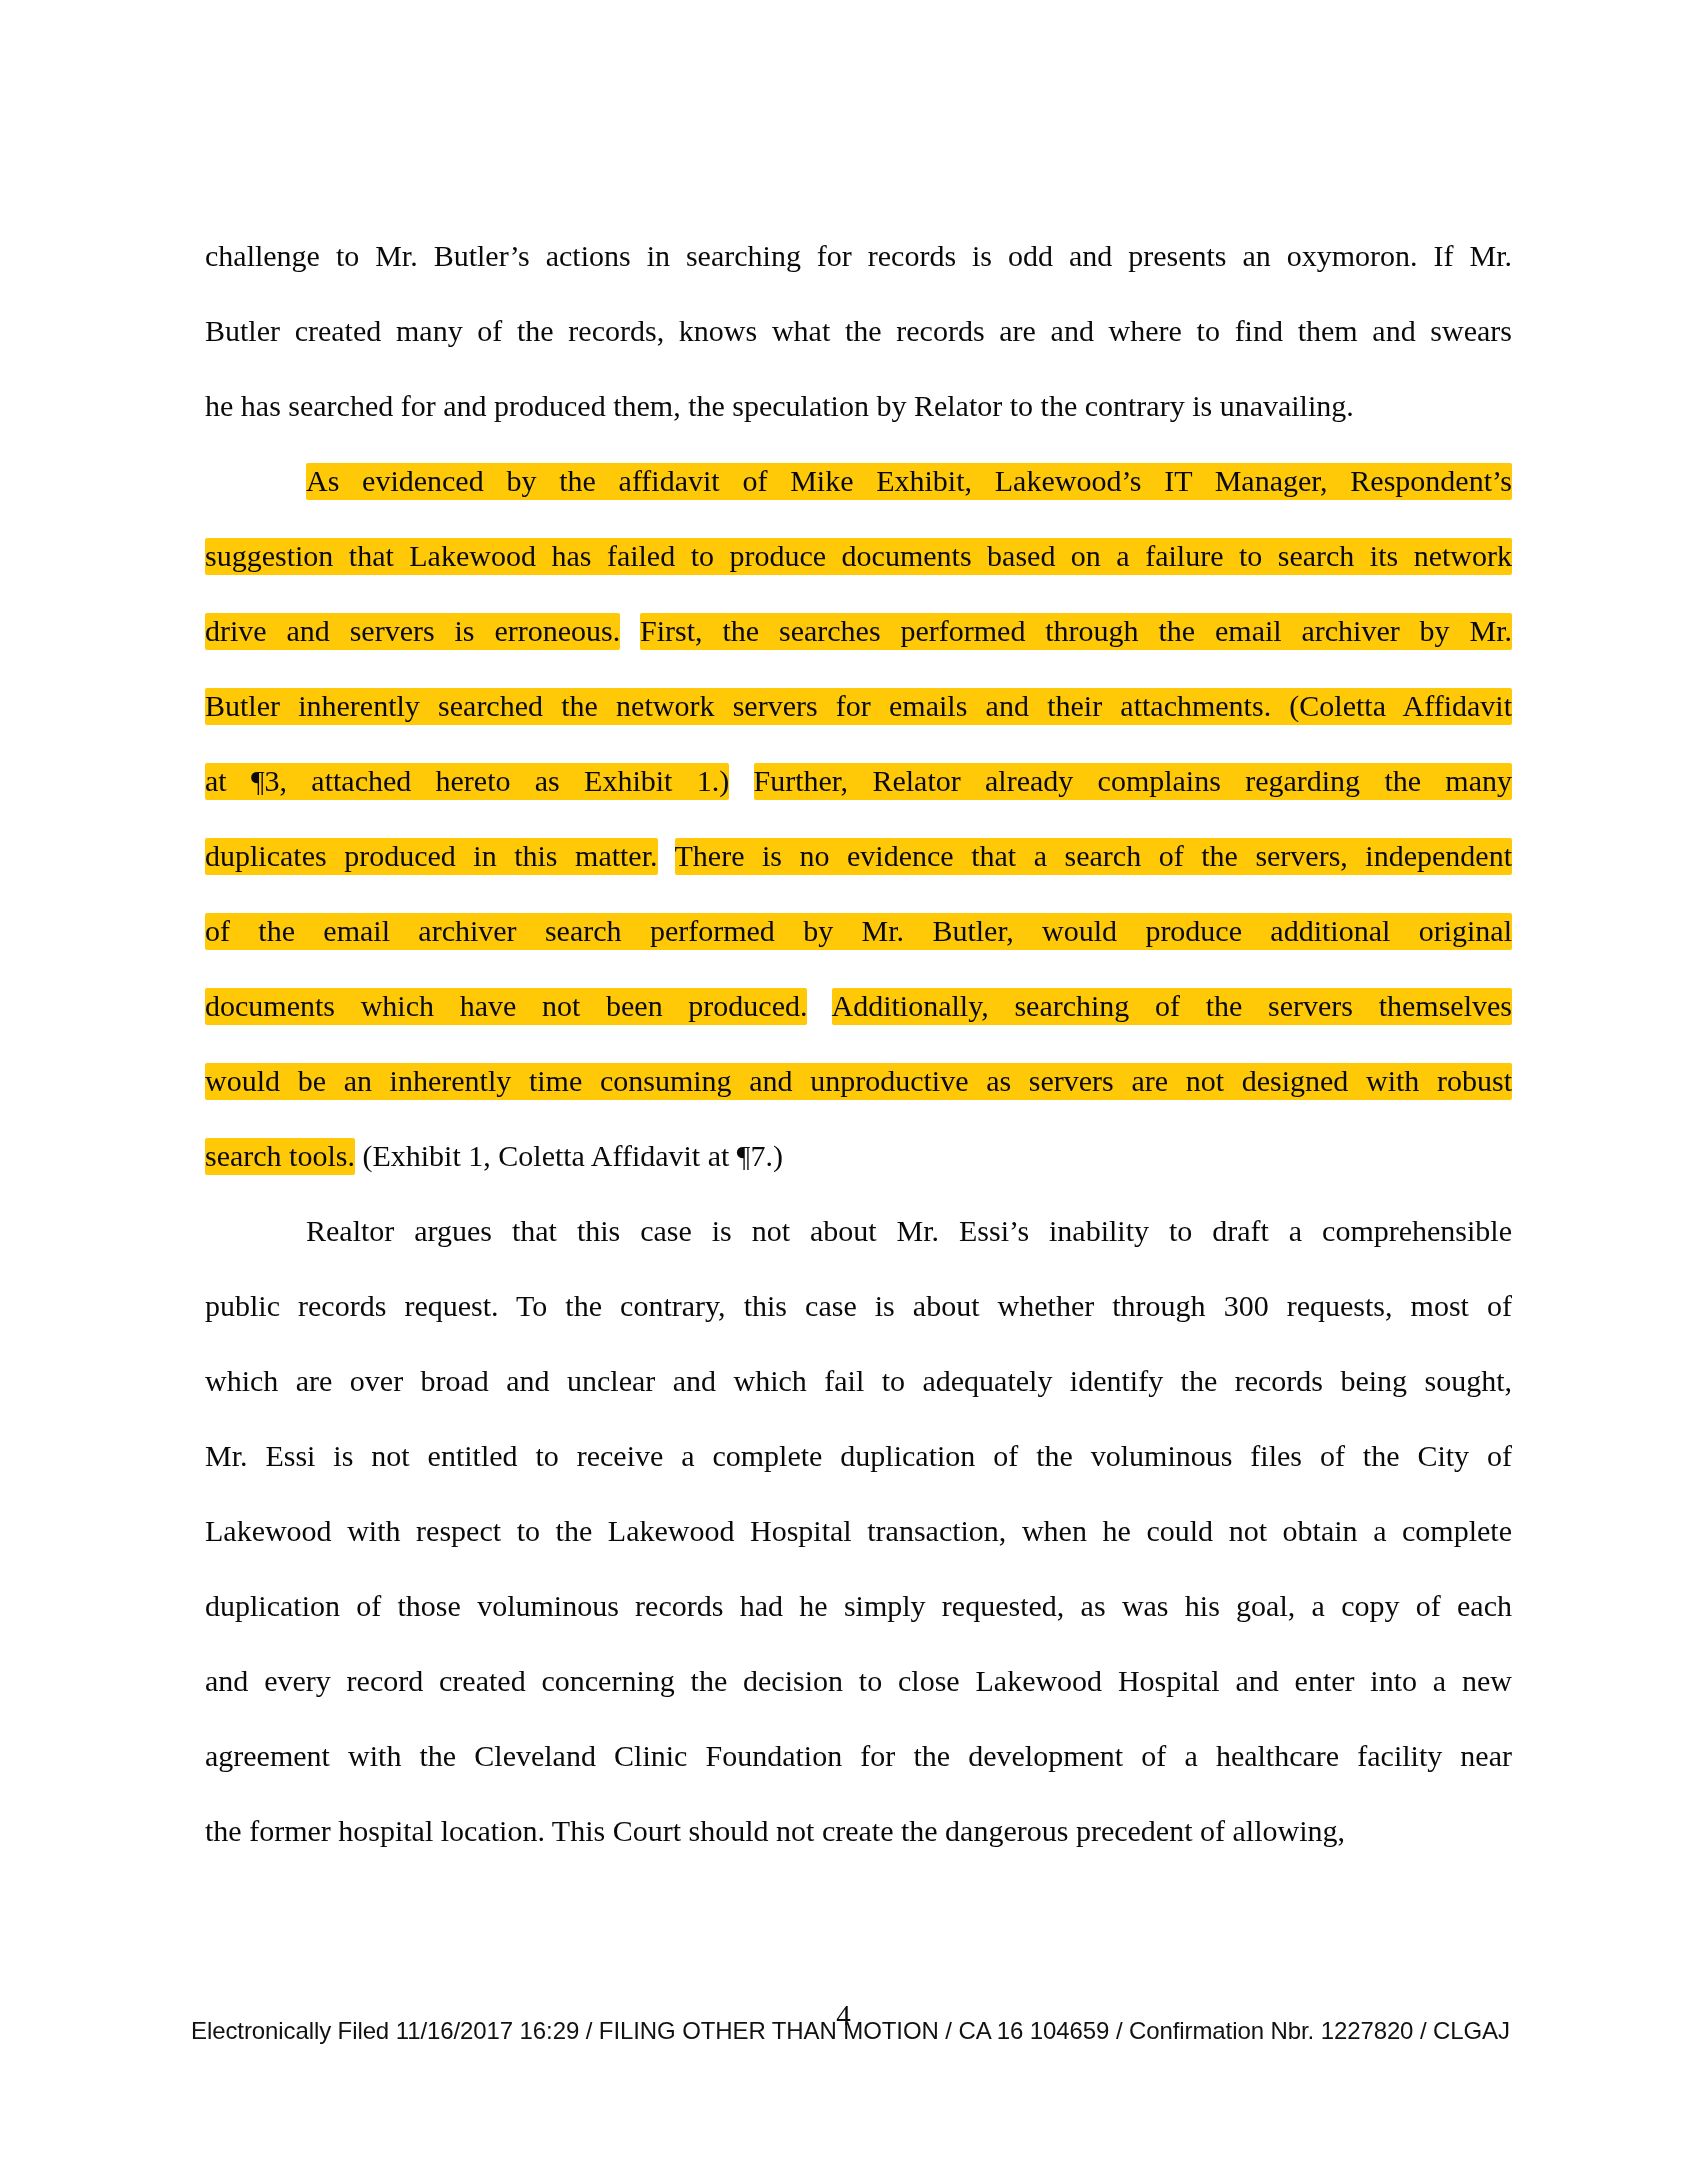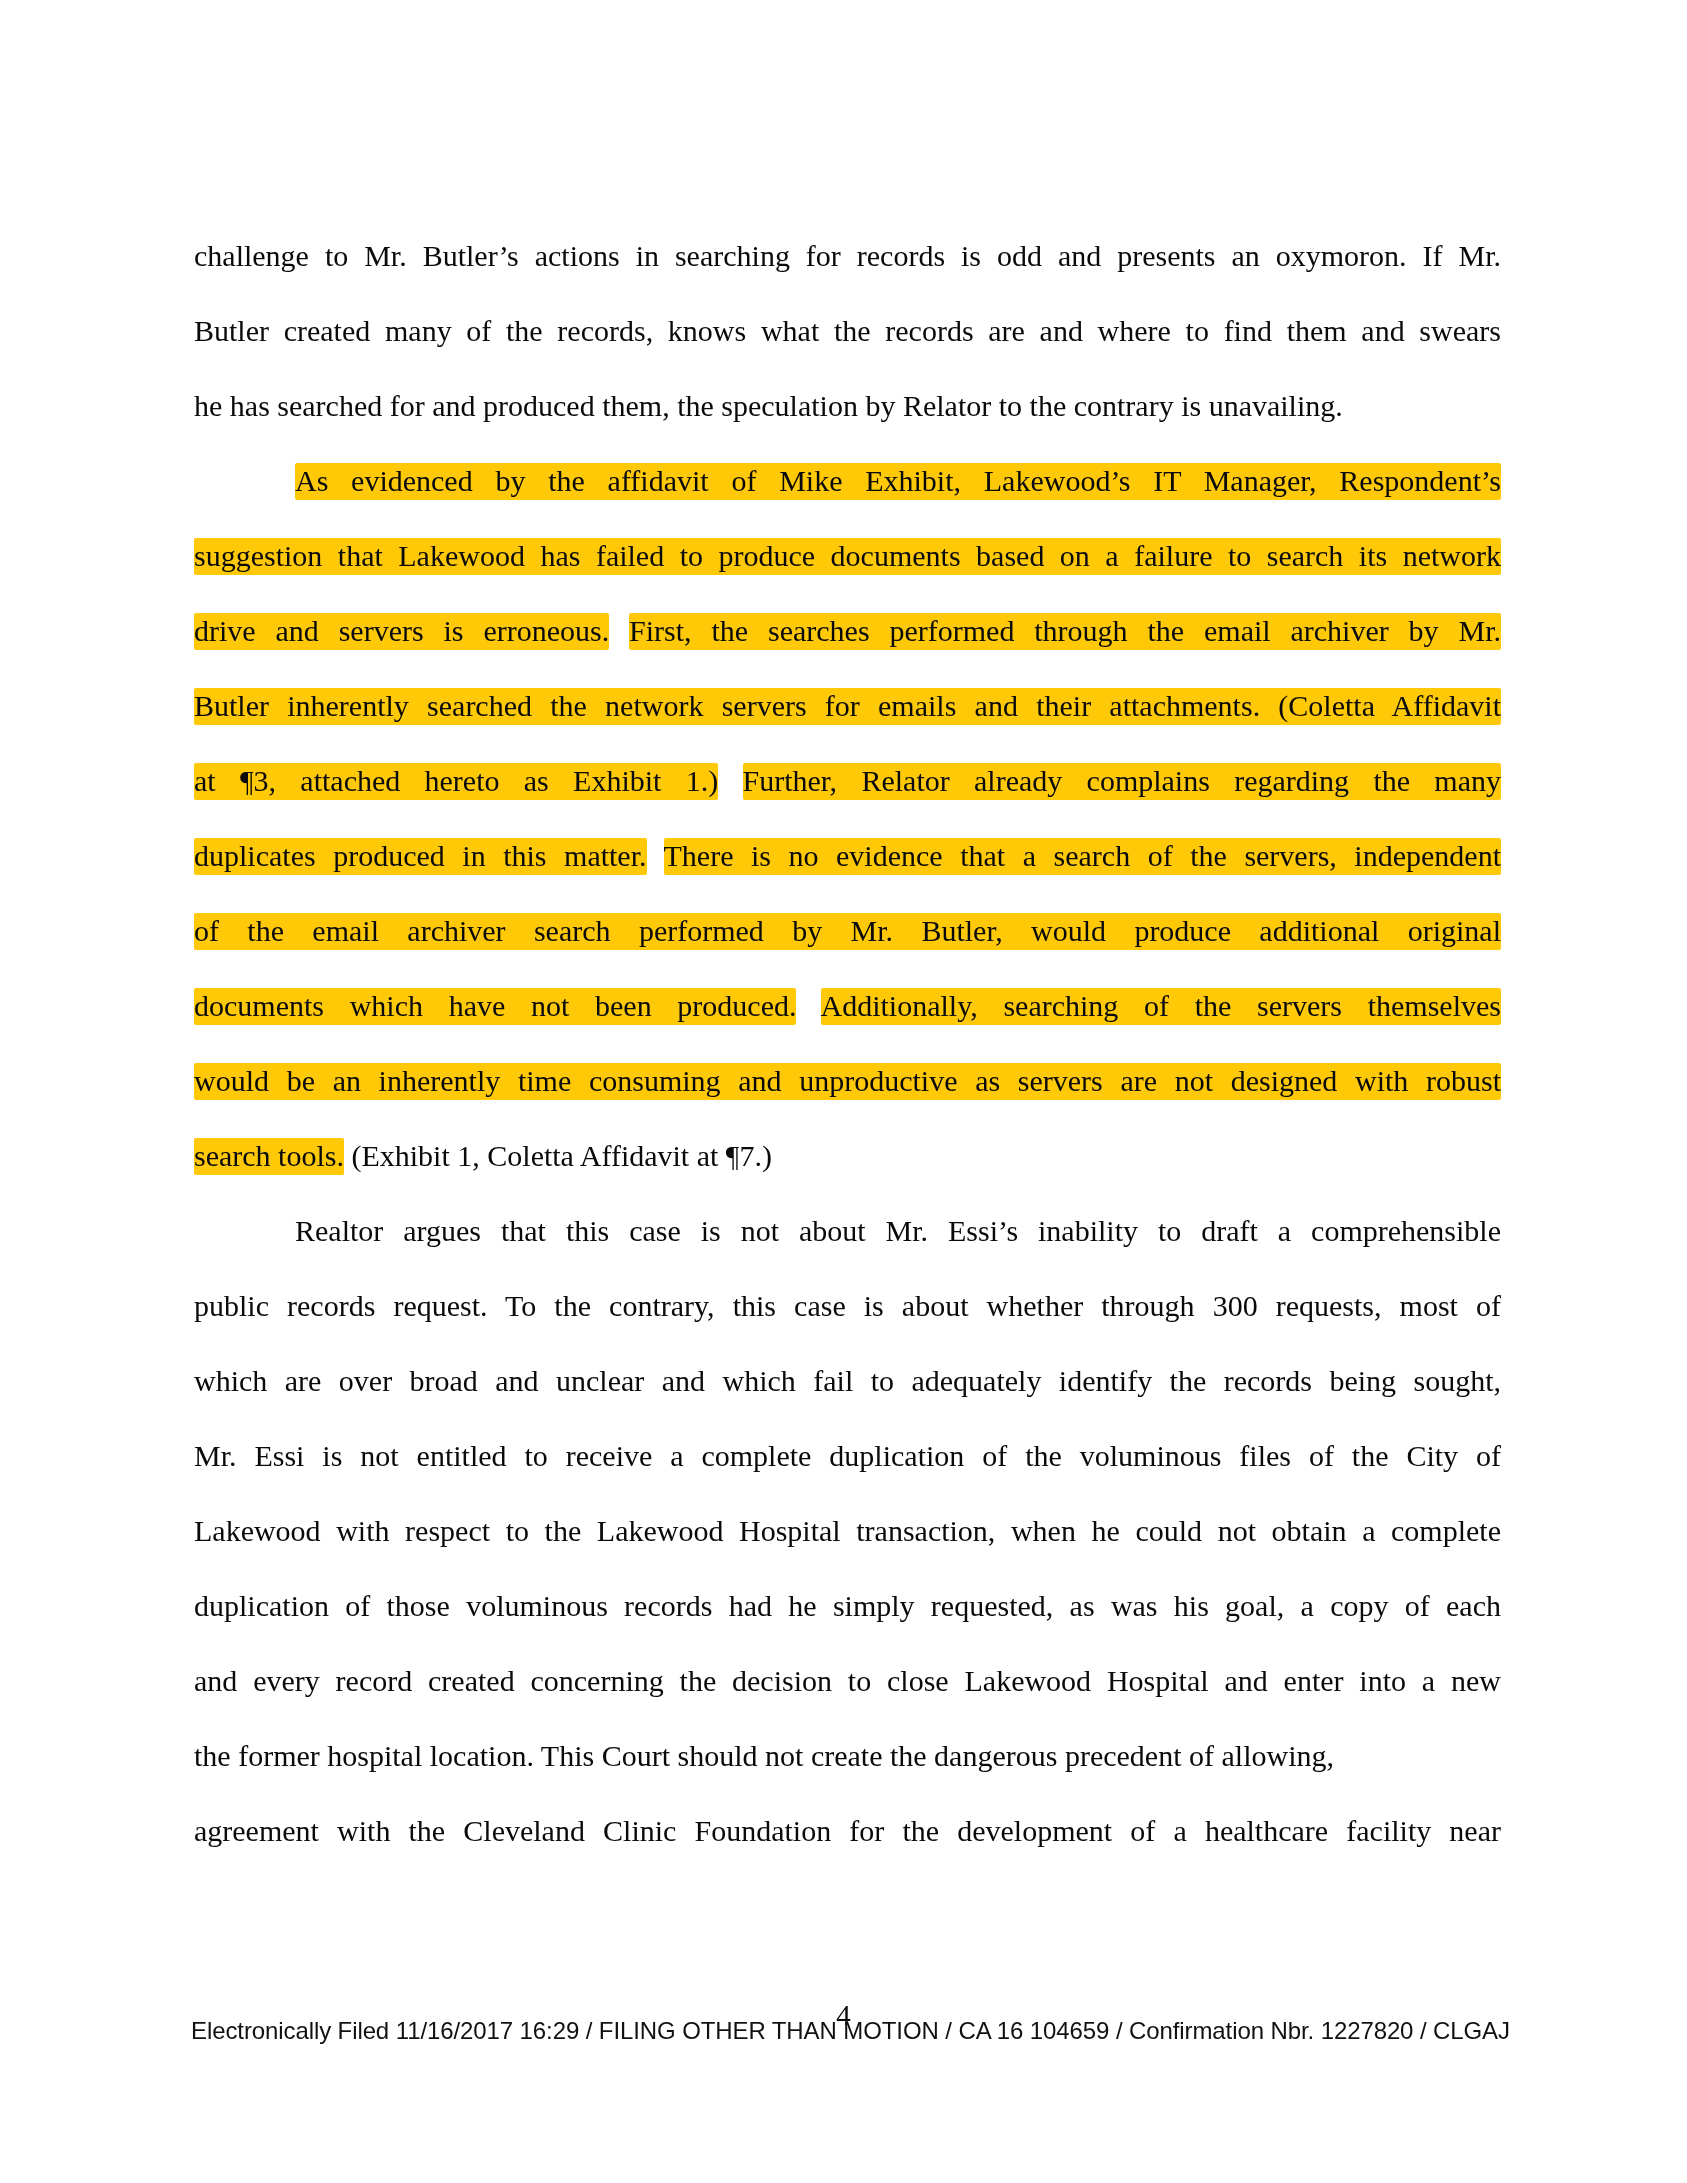--- a/index.html
+++ b/index.html
@@ -12,21 +12,21 @@
     width: 1687px;
     height: 2183px;
     background: #ffffff;
     overflow: hidden;
     font-family: "Liberation Serif", "DejaVu Serif", serif;
   }
 
   
   .doc-body {
     position: absolute;
-    left: 194px;
+    left: 205px;
     top: 218px;
     width: 1307px;
   }
 
   .para {
     font-size: 30px;
     line-height: 75px;
     color: #0a0a0a;
     text-align: justify;
     text-justify: inter-word;
@@ -111,22 +111,22 @@
         <span class="ln last" style="white-space: nowrap;"><span class="hl">search tools.</span><span> (Exhibit 1, Coletta Affidavit at ¶7.)</span></span>
       </p>
       <p class="para indent" style="text-indent: 0px;">
         <span class="ln indent-first" style="white-space: nowrap; word-spacing: -7.2px;"><span>Realtor argues that this case is not about Mr. Essi’s inability to draft a comprehensible</span></span>
         <span class="ln" style="white-space: nowrap; word-spacing: 0px;"><span>public records request.  To the contrary, this case is about whether through 300 requests, most of</span></span>
         <span class="ln" style="white-space: nowrap; word-spacing: 0px;"><span>which are over broad and unclear and which fail to adequately identify the records being sought,</span></span>
         <span class="ln" style="white-space: nowrap; word-spacing: 0px;"><span>Mr. Essi is not entitled to receive a complete duplication of the voluminous files of the City of</span></span>
         <span class="ln" style="white-space: nowrap; word-spacing: 0px;"><span>Lakewood with respect to the Lakewood Hospital transaction, when he could not obtain a complete</span></span>
         <span class="ln" style="white-space: nowrap; word-spacing: 0px;"><span>duplication of those voluminous records had he simply requested, as was his goal, a copy of each</span></span>
         <span class="ln" style="white-space: nowrap; word-spacing: 0px;"><span>and every record created concerning the decision to close Lakewood Hospital and enter into a new</span></span>
+        <span class="ln" style="white-space: nowrap; word-spacing: 0px;"><span>agreement with the Cleveland Clinic Foundation for the development of a healthcare facility near</span></span>
         <span class="ln last" style="white-space: nowrap;"><span>the former hospital location.  This Court should not create the dangerous precedent of allowing,</span></span>
-        <span class="ln" style="white-space: nowrap; word-spacing: 0px;"><span>agreement with the Cleveland Clinic Foundation for the development of a healthcare facility near</span></span>
       </p>
     </div>
 
   <div class="page-number">4</div>
 
   <div class="efile-stamp">Electronically Filed 11/16/2017 16:29 / FILING OTHER THAN MOTION / CA 16 104659 / Confirmation Nbr. 1227820 / CLGAJ</div>
 
 </div>
 
 

